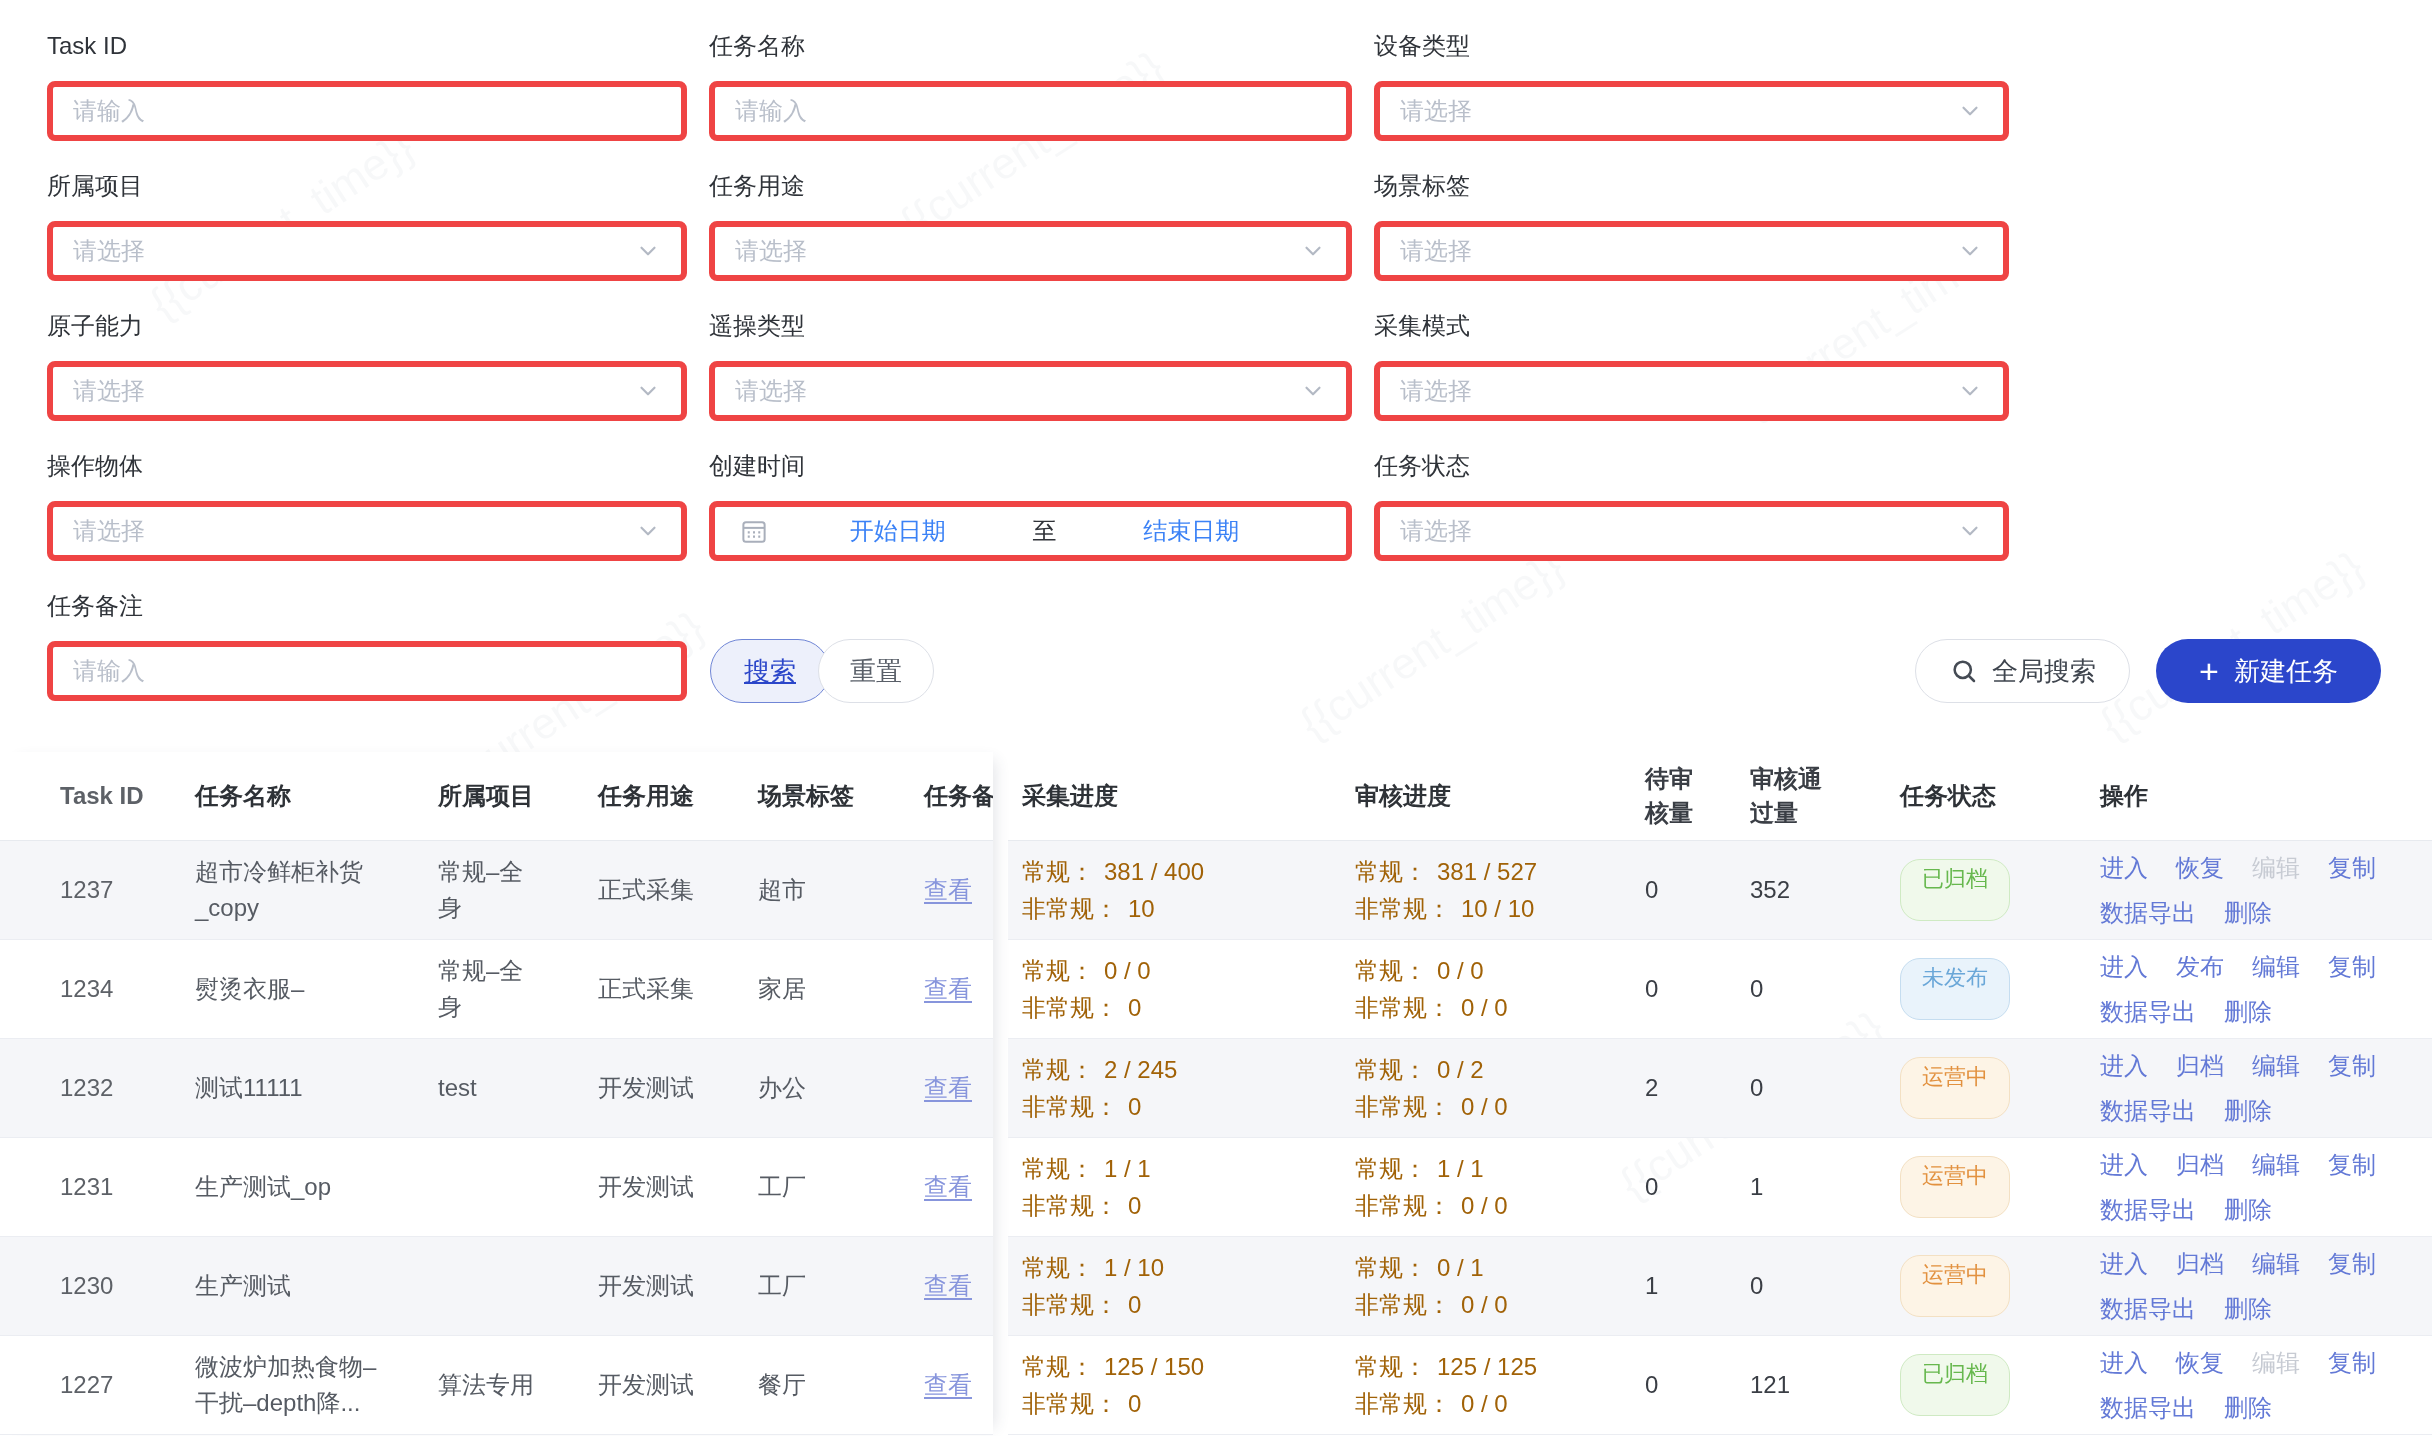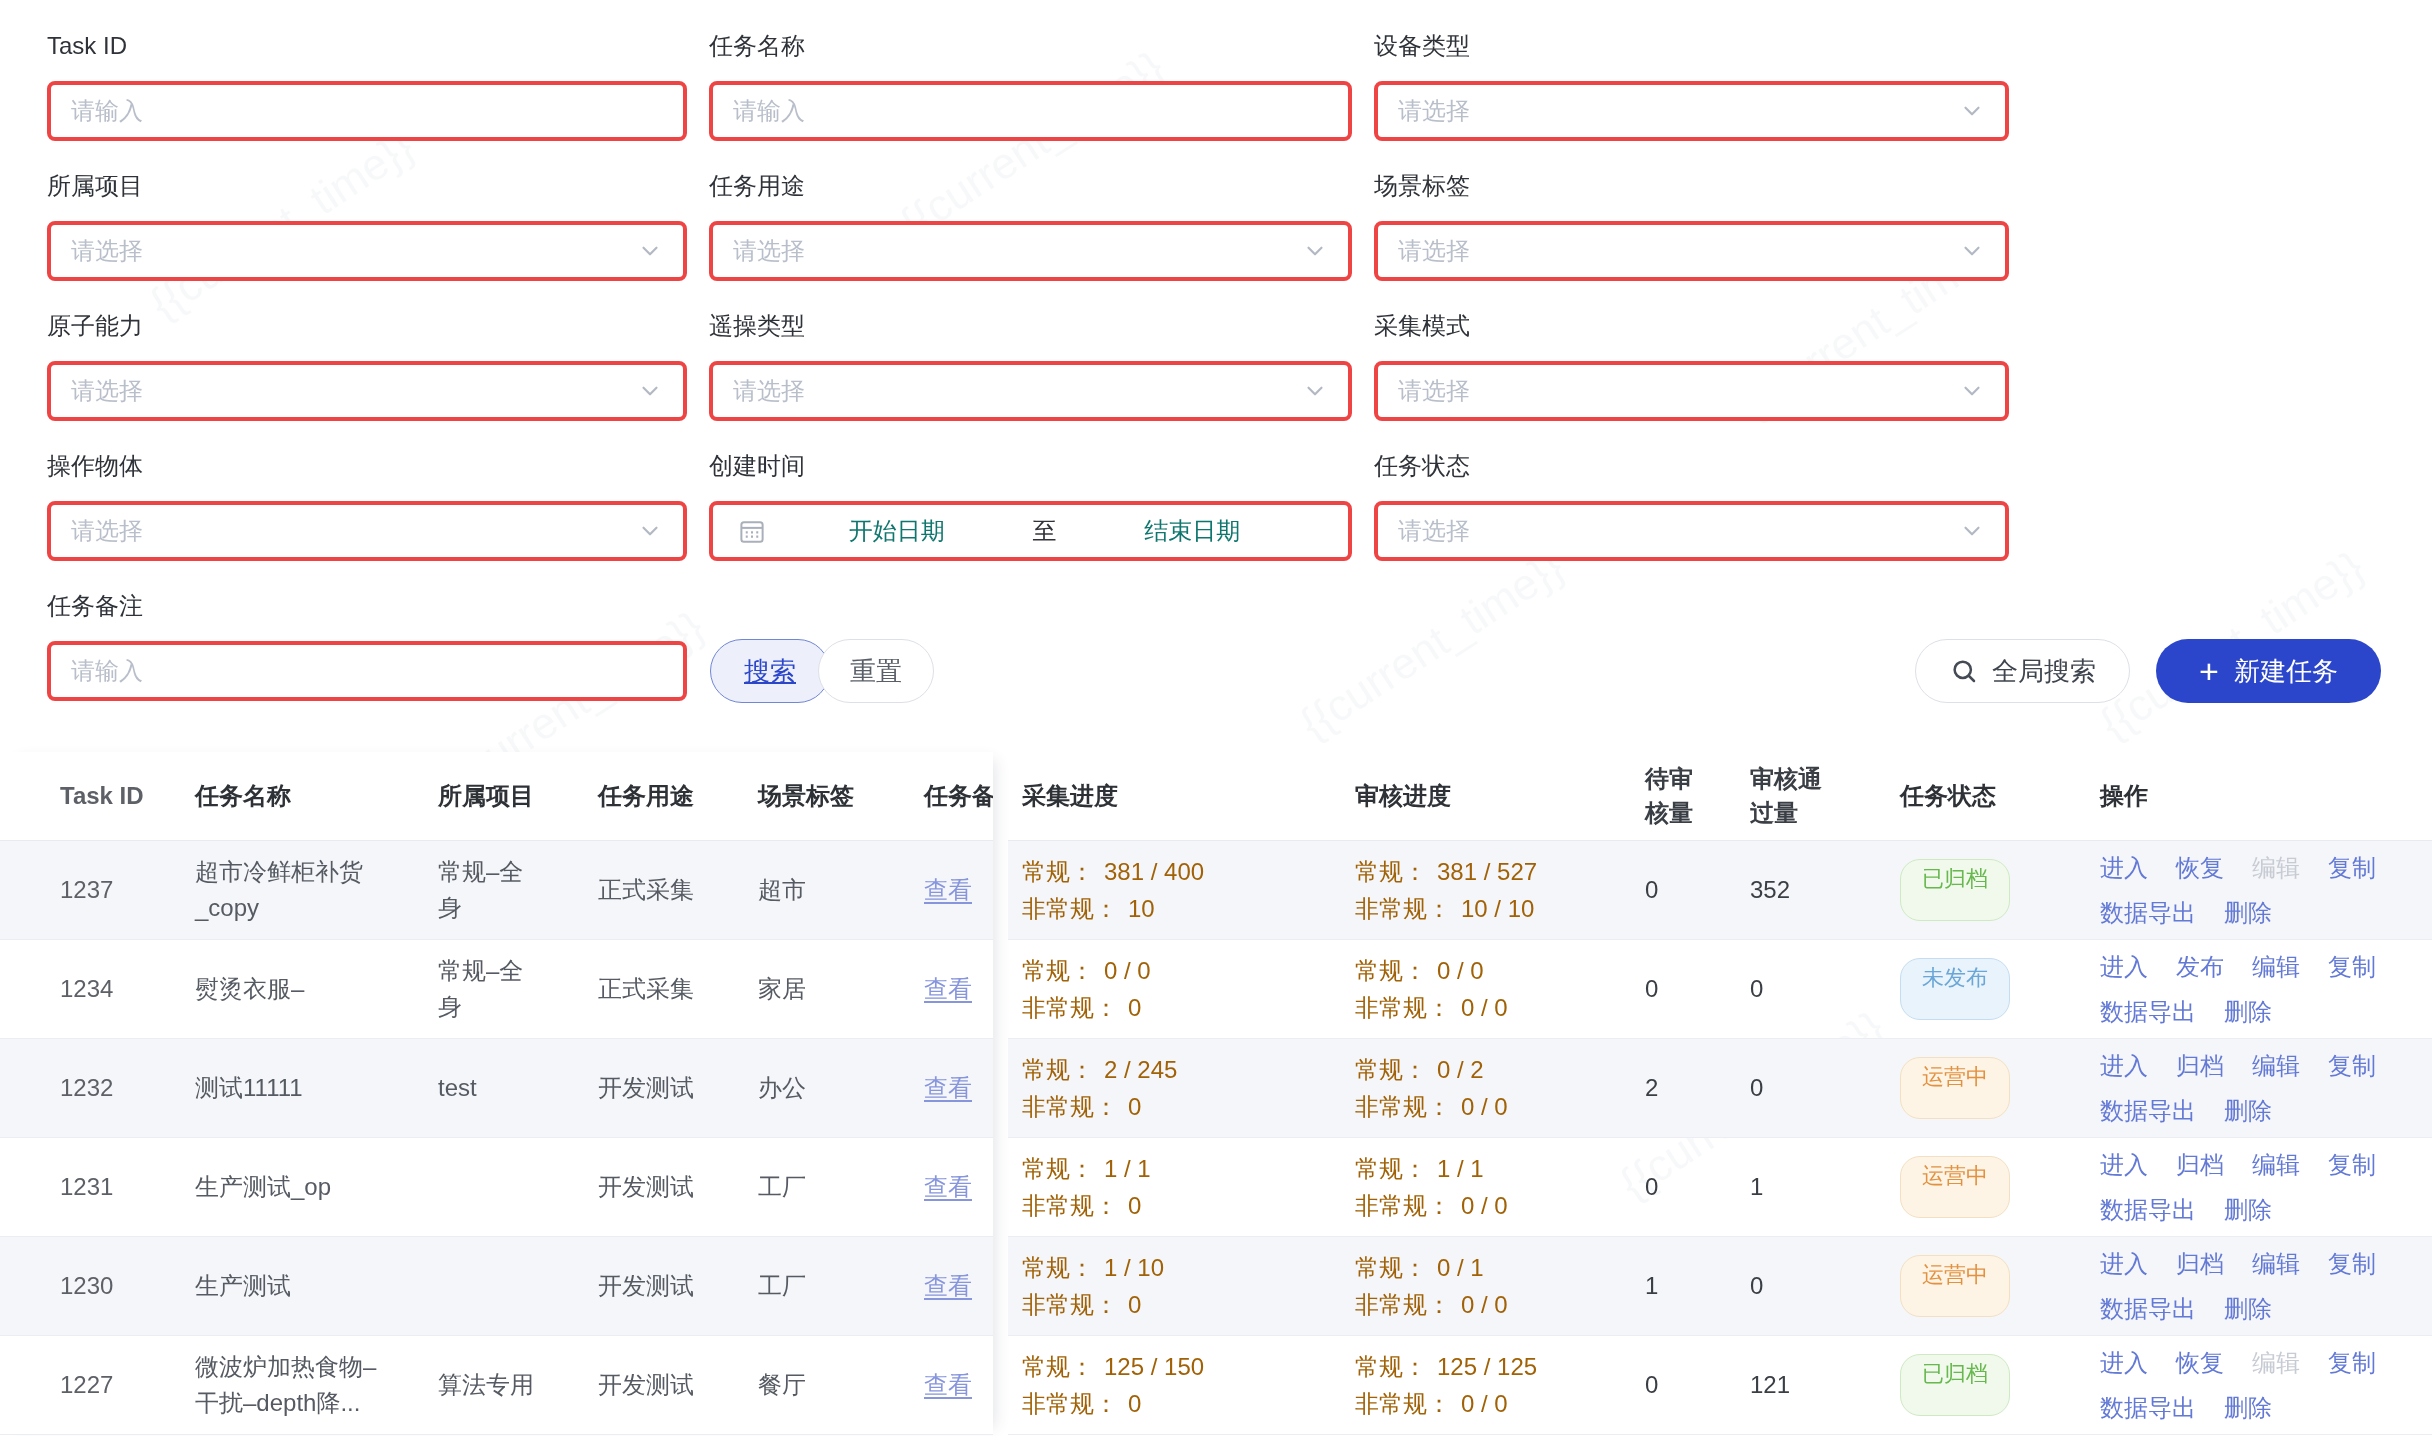--- a/index.html
+++ b/index.html
@@ -15,28 +15,28 @@
   .wm:nth-of-type(4){left:420px;top:680px;}
   .wm:nth-of-type(5){left:1280px;top:620px;}
   .wm:nth-of-type(6){left:2080px;top:620px;}
   .wm:nth-of-type(7){left:700px;top:1120px;}
   .wm:nth-of-type(8){left:1600px;top:1080px;}
 
   
   .filter{position:absolute;left:47px;top:34px;width:2010px;}
   .fgrid{display:grid;grid-template-columns:640px 643px 635px;column-gap:22px;row-gap:33px;}
   .flabel{font-size:24px;line-height:24px;color:#2f3339;margin-bottom:23px;}
-  .control{height:60px;border:4px solid #ef4444;border-radius:8px;background:#fff;
+  .control{height:60px;border:6px solid #ef4444;border-radius:8px;background:#fff;
     display:flex;align-items:center;padding:0 20px;font-size:24px;box-sizing:border-box;}
   .control .ph{color:#b9bfca;flex:1;}
   .control svg{flex:none;}
   input.control{width:100%;color:#303339;outline:none;}
   input.control::placeholder{color:#b9bfca;}
   .daterange{padding:0 26px 0 24px;}
-  .dr-start,.dr-end{flex:1;text-align:center;color:#0f766e;}
+  .dr-start,.dr-end{flex:1;text-align:center;color:#3b82f6;}
   .dr-sep{color:#303339;padding:0 6px;}
 
   .frow5{position:relative;margin-top:33px;height:107px;}
   .frow5 .field{width:640px;}
   .btn{position:absolute;top:45px;height:64px;border-radius:32px;font-size:26px;
     display:flex;align-items:center;justify-content:center;box-sizing:border-box;cursor:pointer;white-space:nowrap;}
   .btn-search{left:663px;width:120px;background:#edf0fb;border:1px solid #7086d6;color:#2b46c9;text-decoration:underline;}
   .btn-reset{left:771px;width:116px;background:#fff;border:1px solid #dde0e7;color:#595f68;}
   .btn-global{left:1868px;width:215px;background:#fff;border:1px solid #dde0e7;color:#3f454e;gap:13px;}
   .btn-create{left:2109px;width:225px;background:#2b46cb;border:none;color:#fff;gap:15px;font-weight:500;}

